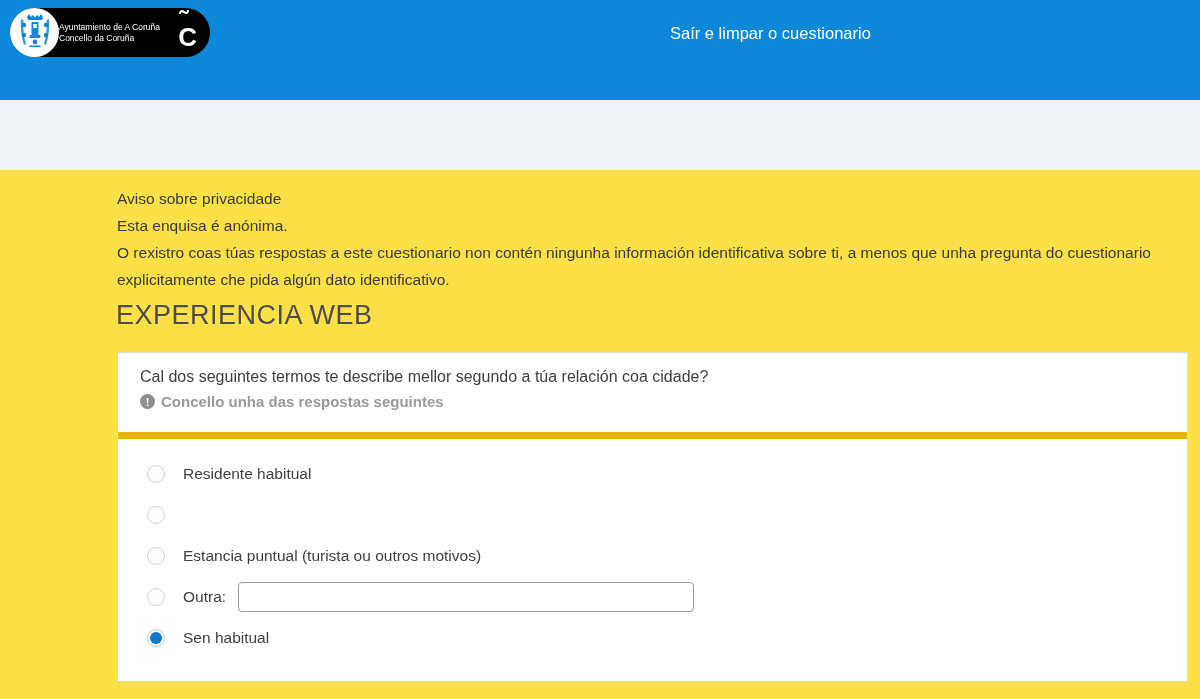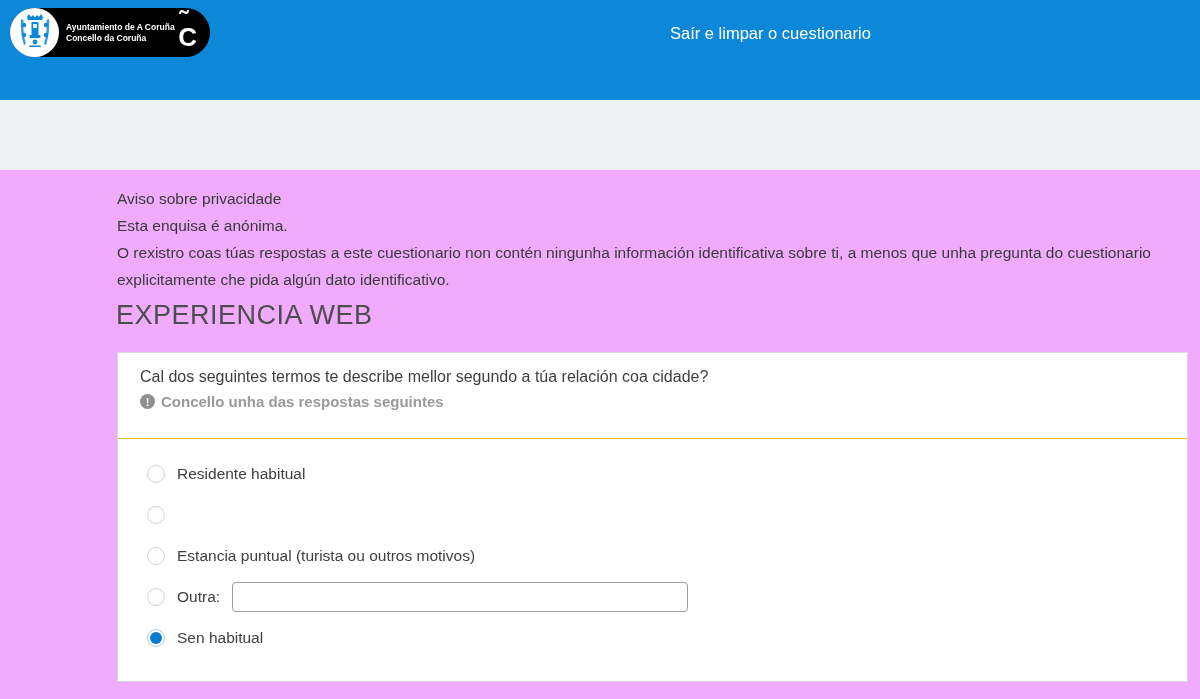--- a/index.html
+++ b/index.html
@@ -20,22 +20,22 @@
     width: 200px; height: 49px;
     background: #000; border-radius: 25px;
     display: flex; align-items: center;
   }
   .logo-circle {
     width: 49px; height: 49px; border-radius: 50%;
     background: #fff; flex: 0 0 auto;
     display: flex; align-items: center; justify-content: center;
   }
   .logo-text {
-    color: #fff; font-size: 8.5px; font-weight: bold;
-    line-height: 1.25; margin-left: 7px; white-space: nowrap;
+    color: #fff; font-size: 8.5px; font-weight: normal;
+    line-height: 1.25; white-space: nowrap;
   }
   .logo-c {
     margin-left: auto; margin-right: 13px;
     color: #fff; font-weight: bold; font-size: 26px;
     position: relative; line-height: 1; padding-top: 8px;
   }
   .logo-c .tilde {
     position: absolute; top: -9px; left: 1px;
     font-size: 26px; font-weight: bold;
   }
@@ -74,40 +74,40 @@
   }
   .select-arrows .down {
     width: 0; height: 0;
     border-left: 5px solid transparent; border-right: 5px solid transparent;
     border-top: 6px solid #444;
   }
 
   
   .main {
     position: absolute; top: 170px; left: 0; width: 1200px; height: 529px;
-    background: #f0abfc;
+    background: #fde047;
     text-decoration: underline;
   }
   .privacy {
     position: absolute; top: 15px; left: 117px; width: 1060px;
     font-size: 15.5px; color: #3a3a3a; line-height: 27px;
   }
   .section-title {
     position: absolute; top: 130px; left: 116px;
     font-size: 27px; font-weight: 300; color: #4d4d4d; letter-spacing: 0.5px;
   }
 
   .question-box {
     position: absolute; top: 182px; left: 117px;
     width: 1071px; height: 330px;
     background: #fff; border: 1px solid #d9d9d9;
   }
   .q-header {
     height: 86px; padding: 15px 22px 0 22px;
-    border-bottom: 1px solid #eab308;
+    border-bottom: 7px solid #eab308;
   }
   .q-text { font-size: 16px; color: #3f3f3f; }
   .q-hint {
     margin-top: 7px; display: flex; align-items: center; gap: 6px;
     font-size: 15px; font-weight: bold; color: #9a9a9a;
   }
   .info-icon {
     width: 15px; height: 15px; border-radius: 50%;
     background: #8f8f8f; color: #fff;
     font-size: 11px; font-weight: bold;
@@ -122,21 +122,21 @@
     width: 18px; height: 18px; border-radius: 50%;
     border: 1px solid #d2d2d2; background: #fefefe;
     flex: 0 0 auto; margin-left: 7px;
     display: flex; align-items: center; justify-content: center;
   }
   .radio.selected { border-color: #aecbe4; }
   .radio.selected::after {
     content: ""; width: 12px; height: 12px; border-radius: 50%;
     background: #0b7ad1;
   }
-  .answer-label { margin-left: 12px; font-size: 15.5px; color: #3f3f3f; }
+  .answer-label { margin-left: 18px; font-size: 15.5px; color: #3f3f3f; }
   .other-input {
     margin-left: 12px; width: 456px; height: 30px;
     border: 1px solid #9e9e9e; border-radius: 4px;
     font-family: "Liberation Sans", sans-serif; font-size: 15px;
     padding: 0 8px; background: #fff;
   }
 
   
   .coa { width: 36px; height: 40px; }
 </style>

